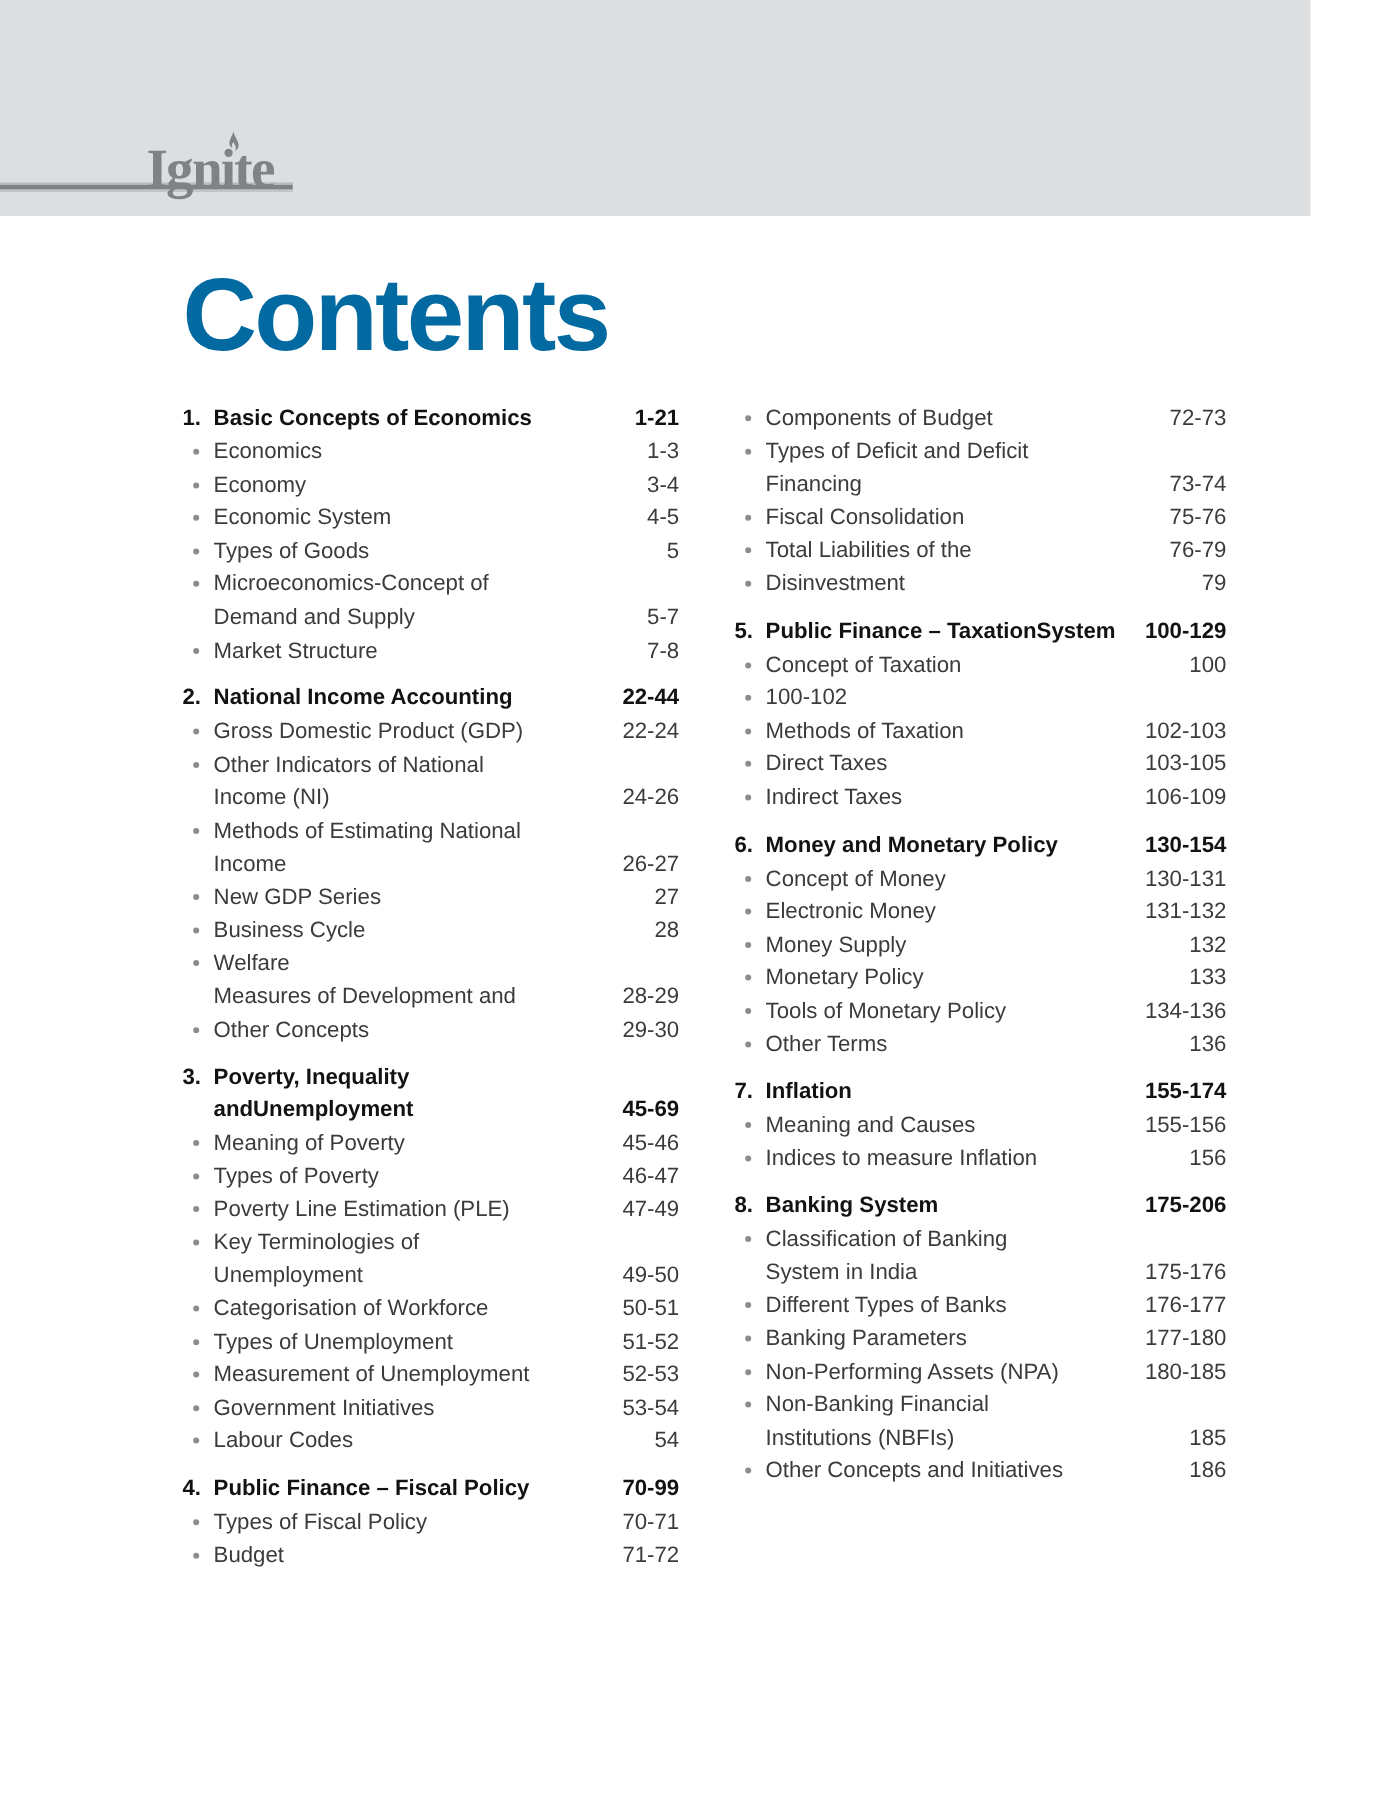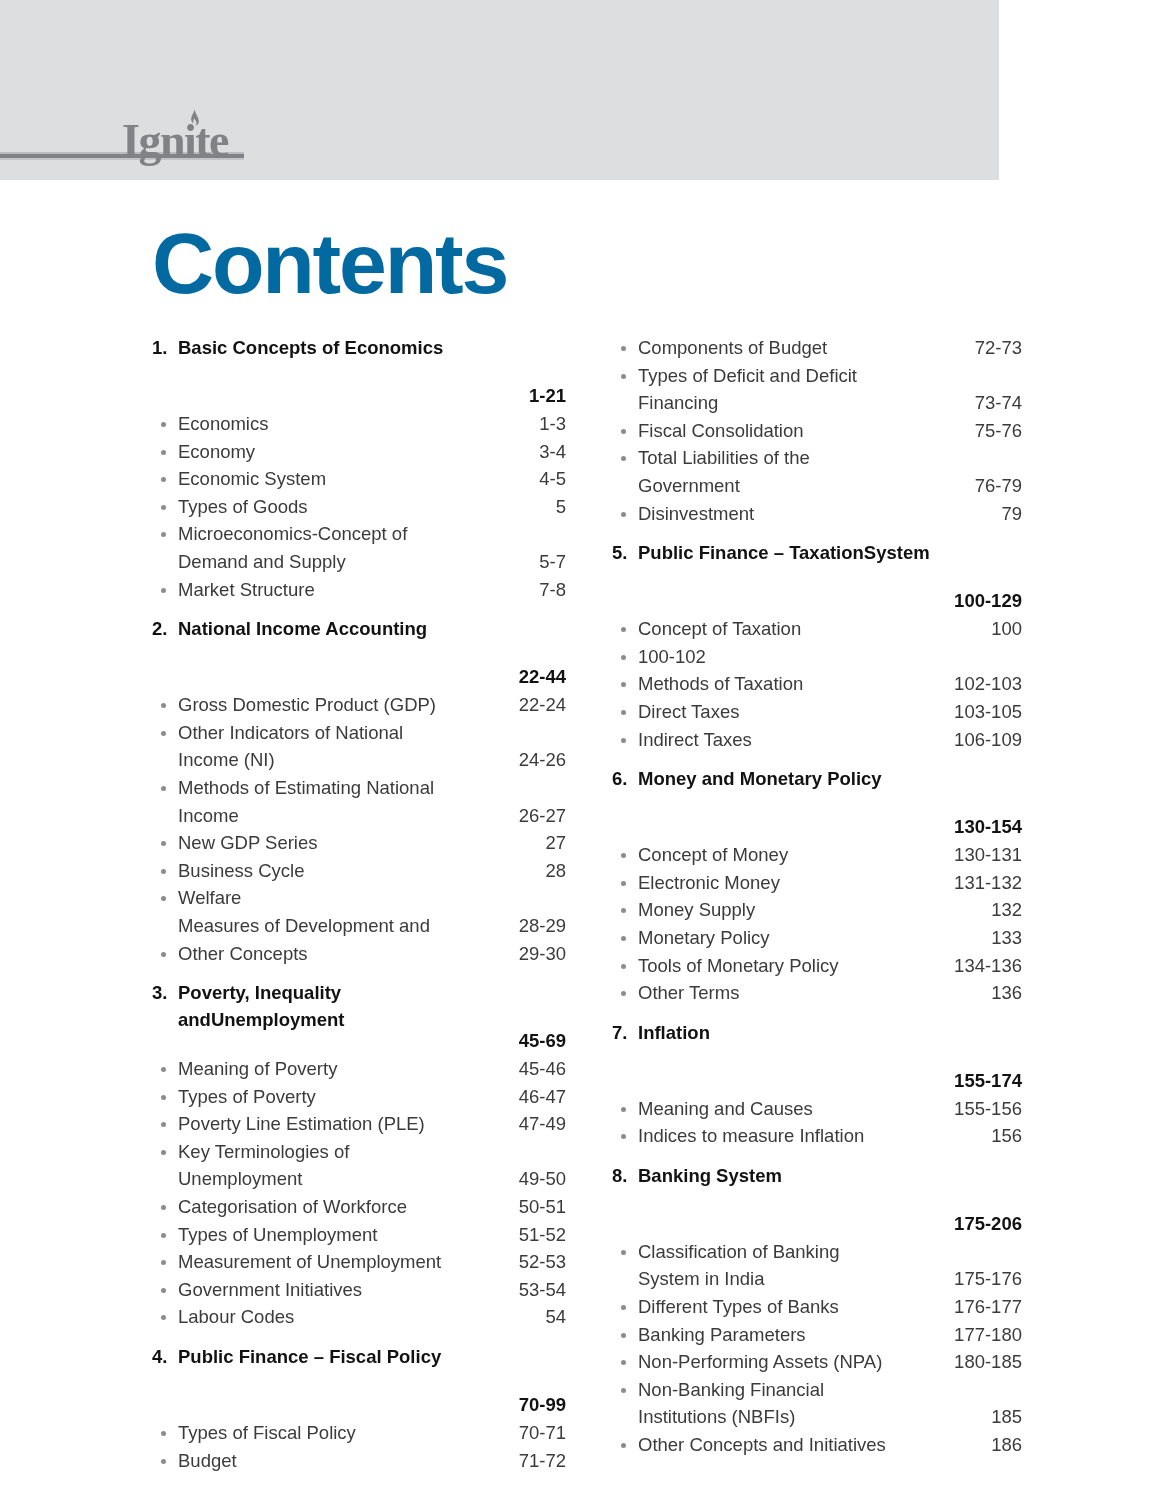--- a/index.html
+++ b/index.html
@@ -13,21 +13,21 @@
     position: relative;
     font-family: "Liberation Sans", "DejaVu Sans", sans-serif;
     overflow: hidden;
   }
 
   
   #header-band {
     position: absolute;
     left: 0;
     top: 0;
-    width: 999px;
+    width: 1092px;
     height: 180px;
     background: #dcdee0;
   }
   #header-rule-wrap {
     position: absolute;
     left: 0;
     top: 152px;
     width: 244px;
     height: 10px;
   }
@@ -117,21 +117,20 @@
   .chapter-title {
     flex: 1 1 auto;
     padding-right: 8px;
   }
   .chapter-pages {
     flex: 0 0 auto;
     text-align: right;
     white-space: nowrap;
     font-weight: 700;
     align-self: flex-end;
-    margin-top: 48px;
   }
 
   
   .entry {
     display: flex;
     align-items: flex-start;
     font-size: 18.5px;
     font-weight: 400;
     color: #3b3b3b;
     line-height: 27.6px;
@@ -424,21 +423,20 @@
         </span>
         <span class="entry-title">Fiscal Consolidation</span>
         <span class="entry-pages">75-76</span>
       </div>
       <div class="entry">
         <span class="entry-bullet">
           <span class="dot"></span>
         </span>
         <span class="entry-title">
           <span class="ln">Total Liabilities of the</span>
-          <span class="ln">Government</span>
         </span>
         <span class="entry-pages">76-79</span>
       </div>
       <div class="entry">
         <span class="entry-bullet">
           <span class="dot"></span>
         </span>
         <span class="entry-title">Disinvestment</span>
         <span class="entry-pages">79</span>
       </div>

